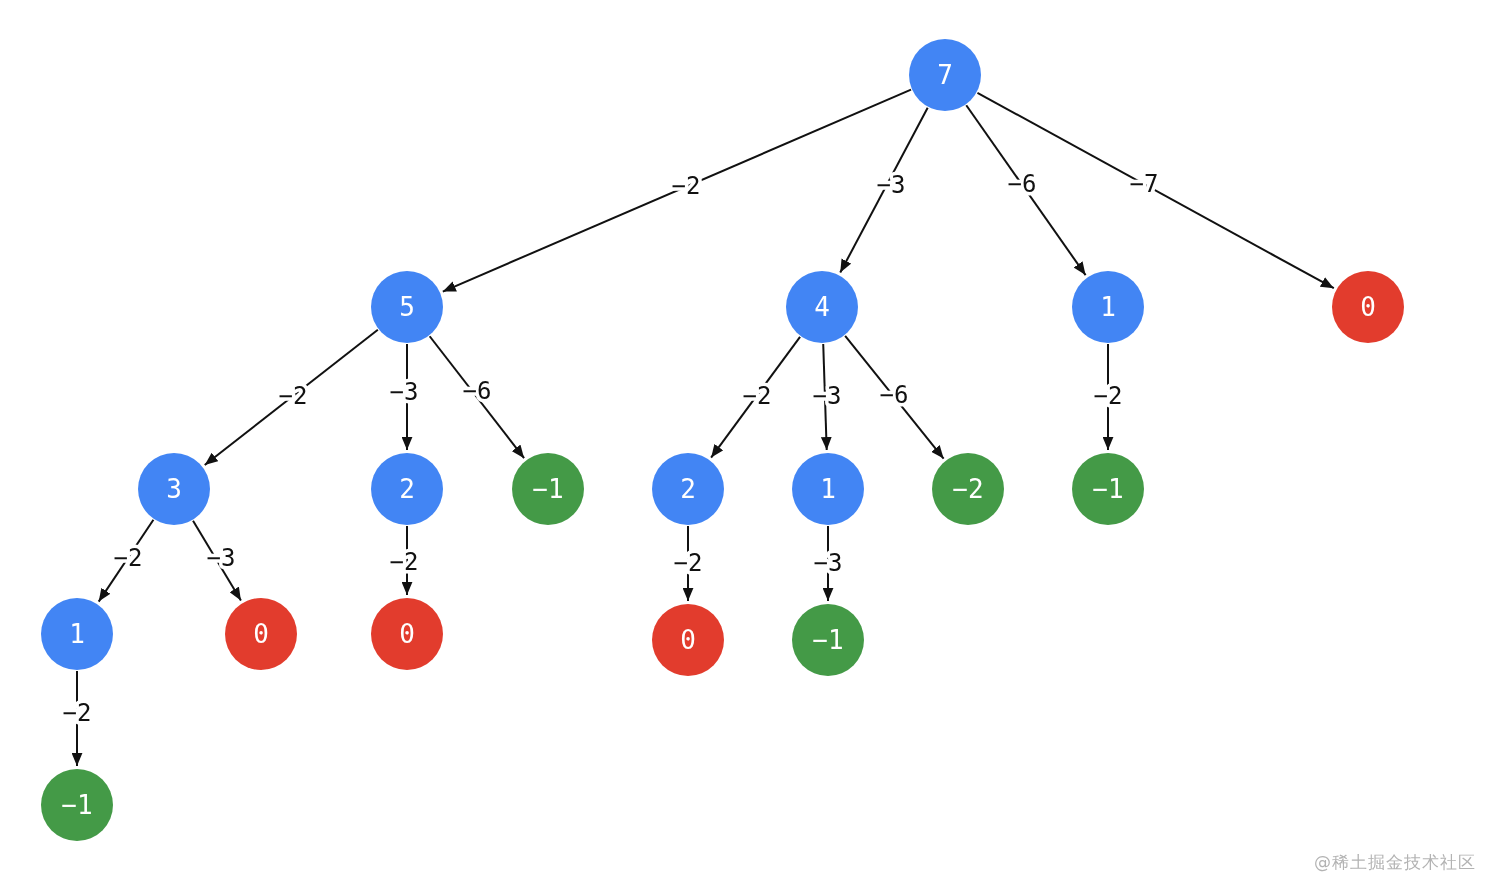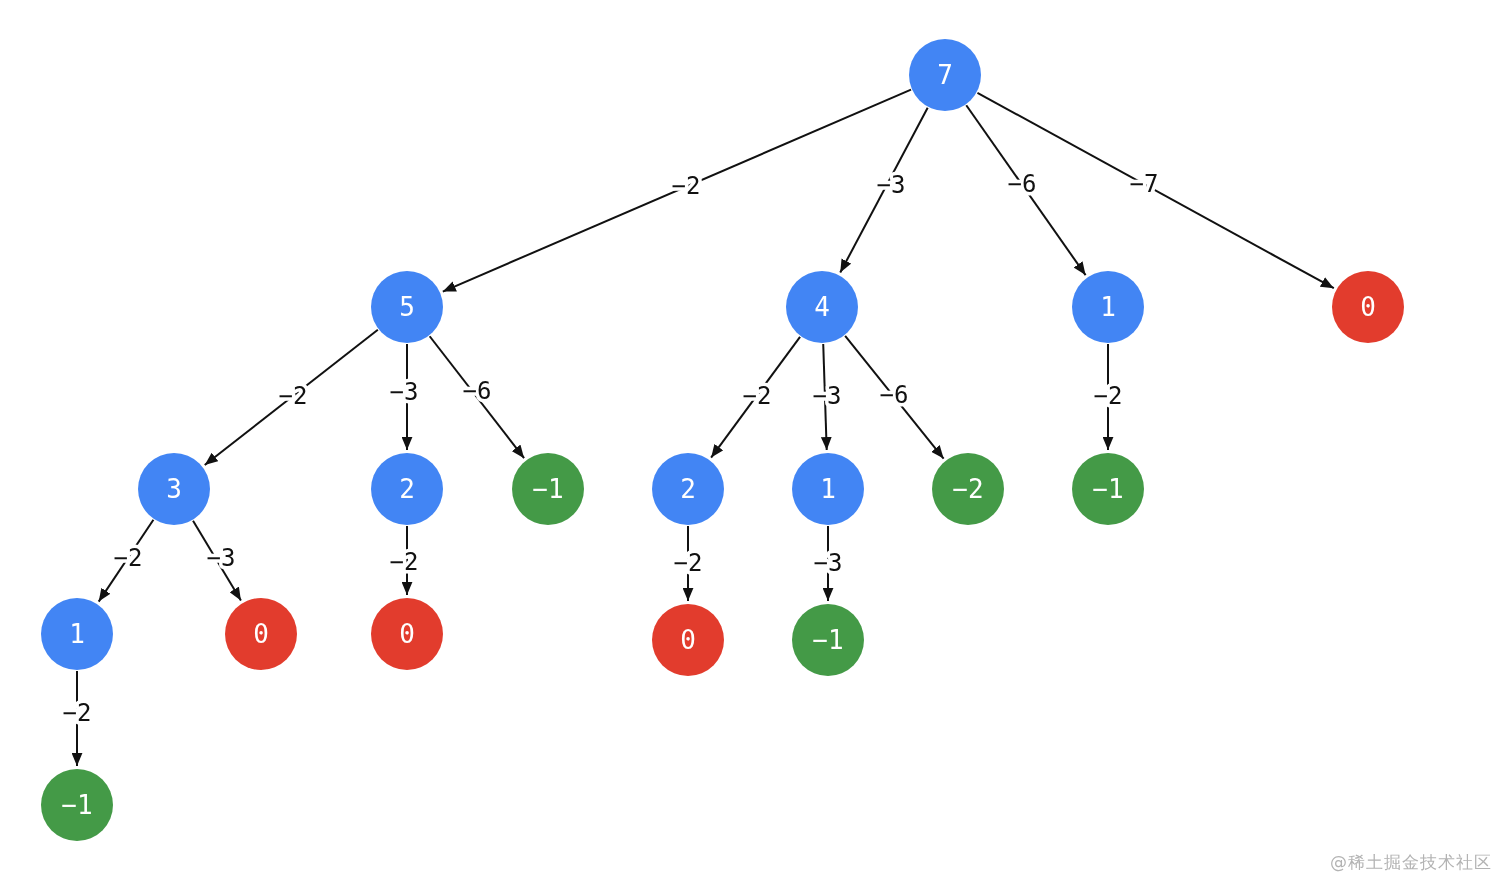--- a/index.html
+++ b/index.html
@@ -31,21 +31,21 @@
     stroke-linejoin: round;
   }
   .node-value {
     font-family: "DejaVu Sans Mono", monospace;
     font-size: 26px;
     fill: var(--node-text, #fff);
     text-anchor: middle;
   }
   .watermark {
     position: absolute;
-    right: 20px; bottom: 16px;
+    right: 36px; bottom: 16px;
     font-family: "DejaVu Sans", "Liberation Sans", sans-serif;
     font-size: 17px;
     color: var(--watermark-color, #b5b5b5);
     letter-spacing: 1px;
   }
 </style>
 </head>
 <body>
 
 <div class="canvas">

